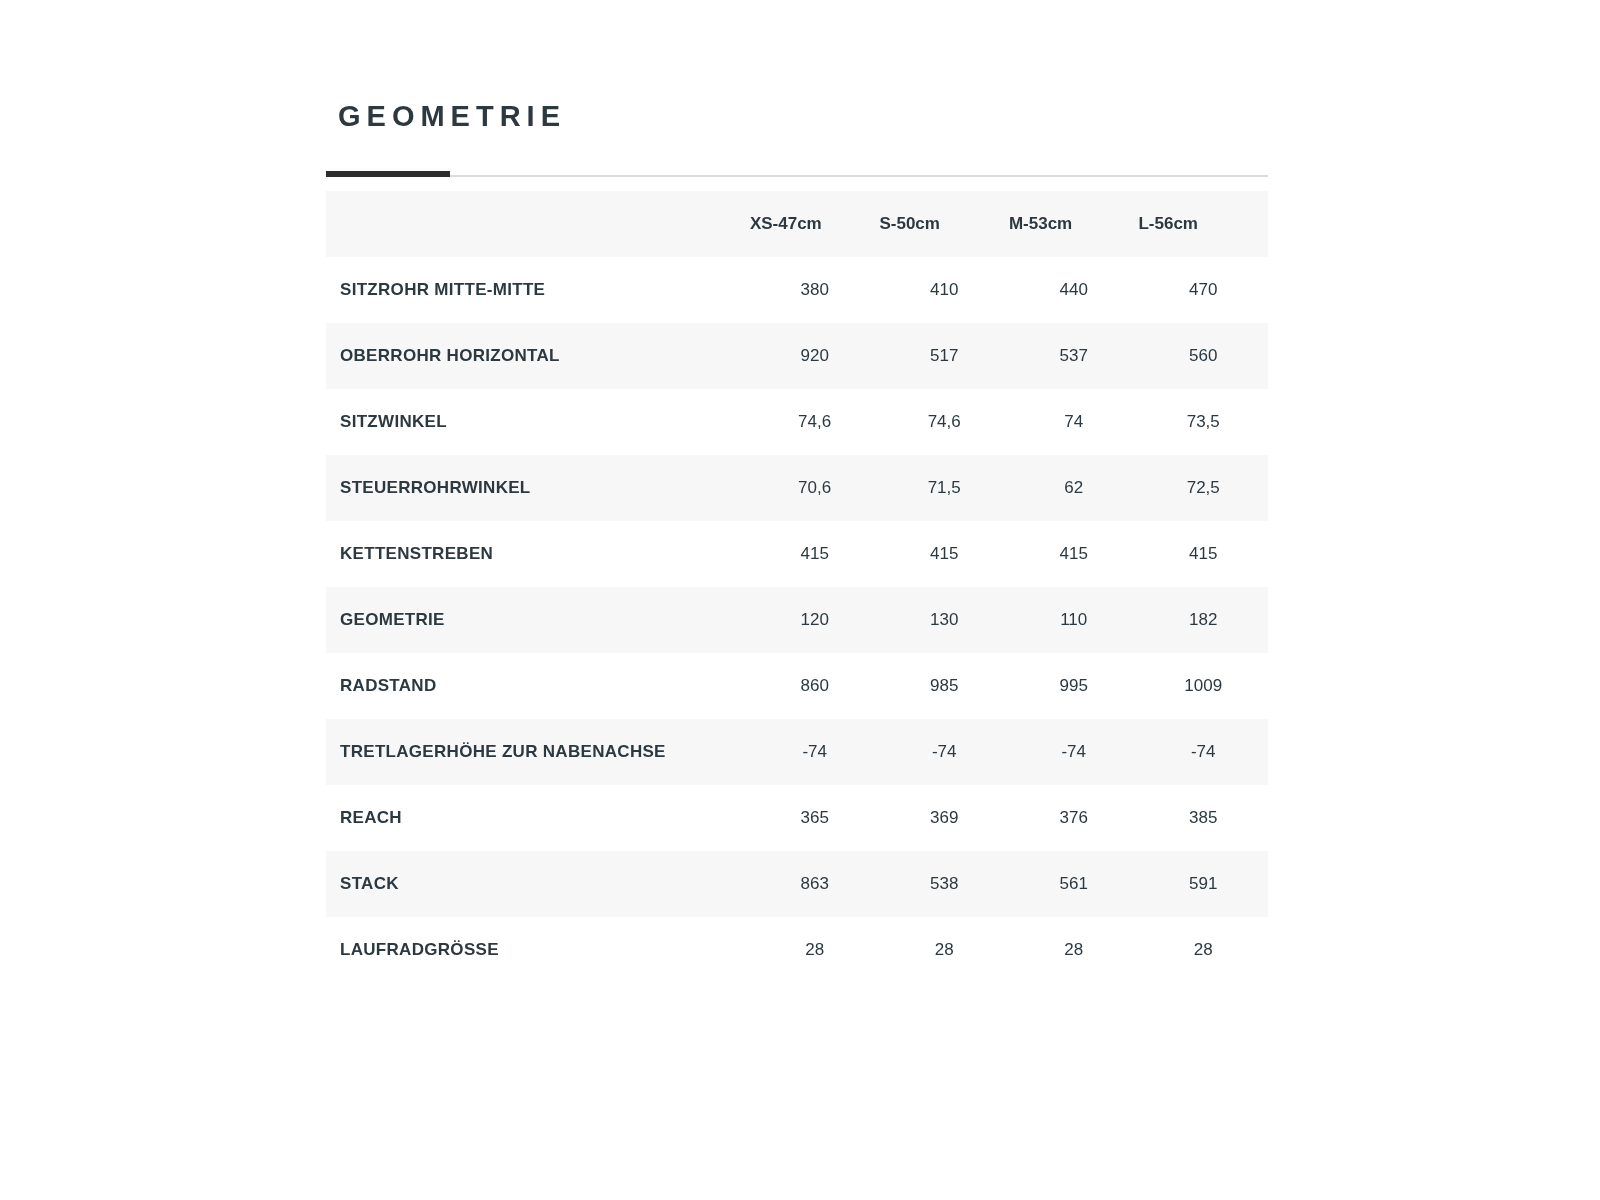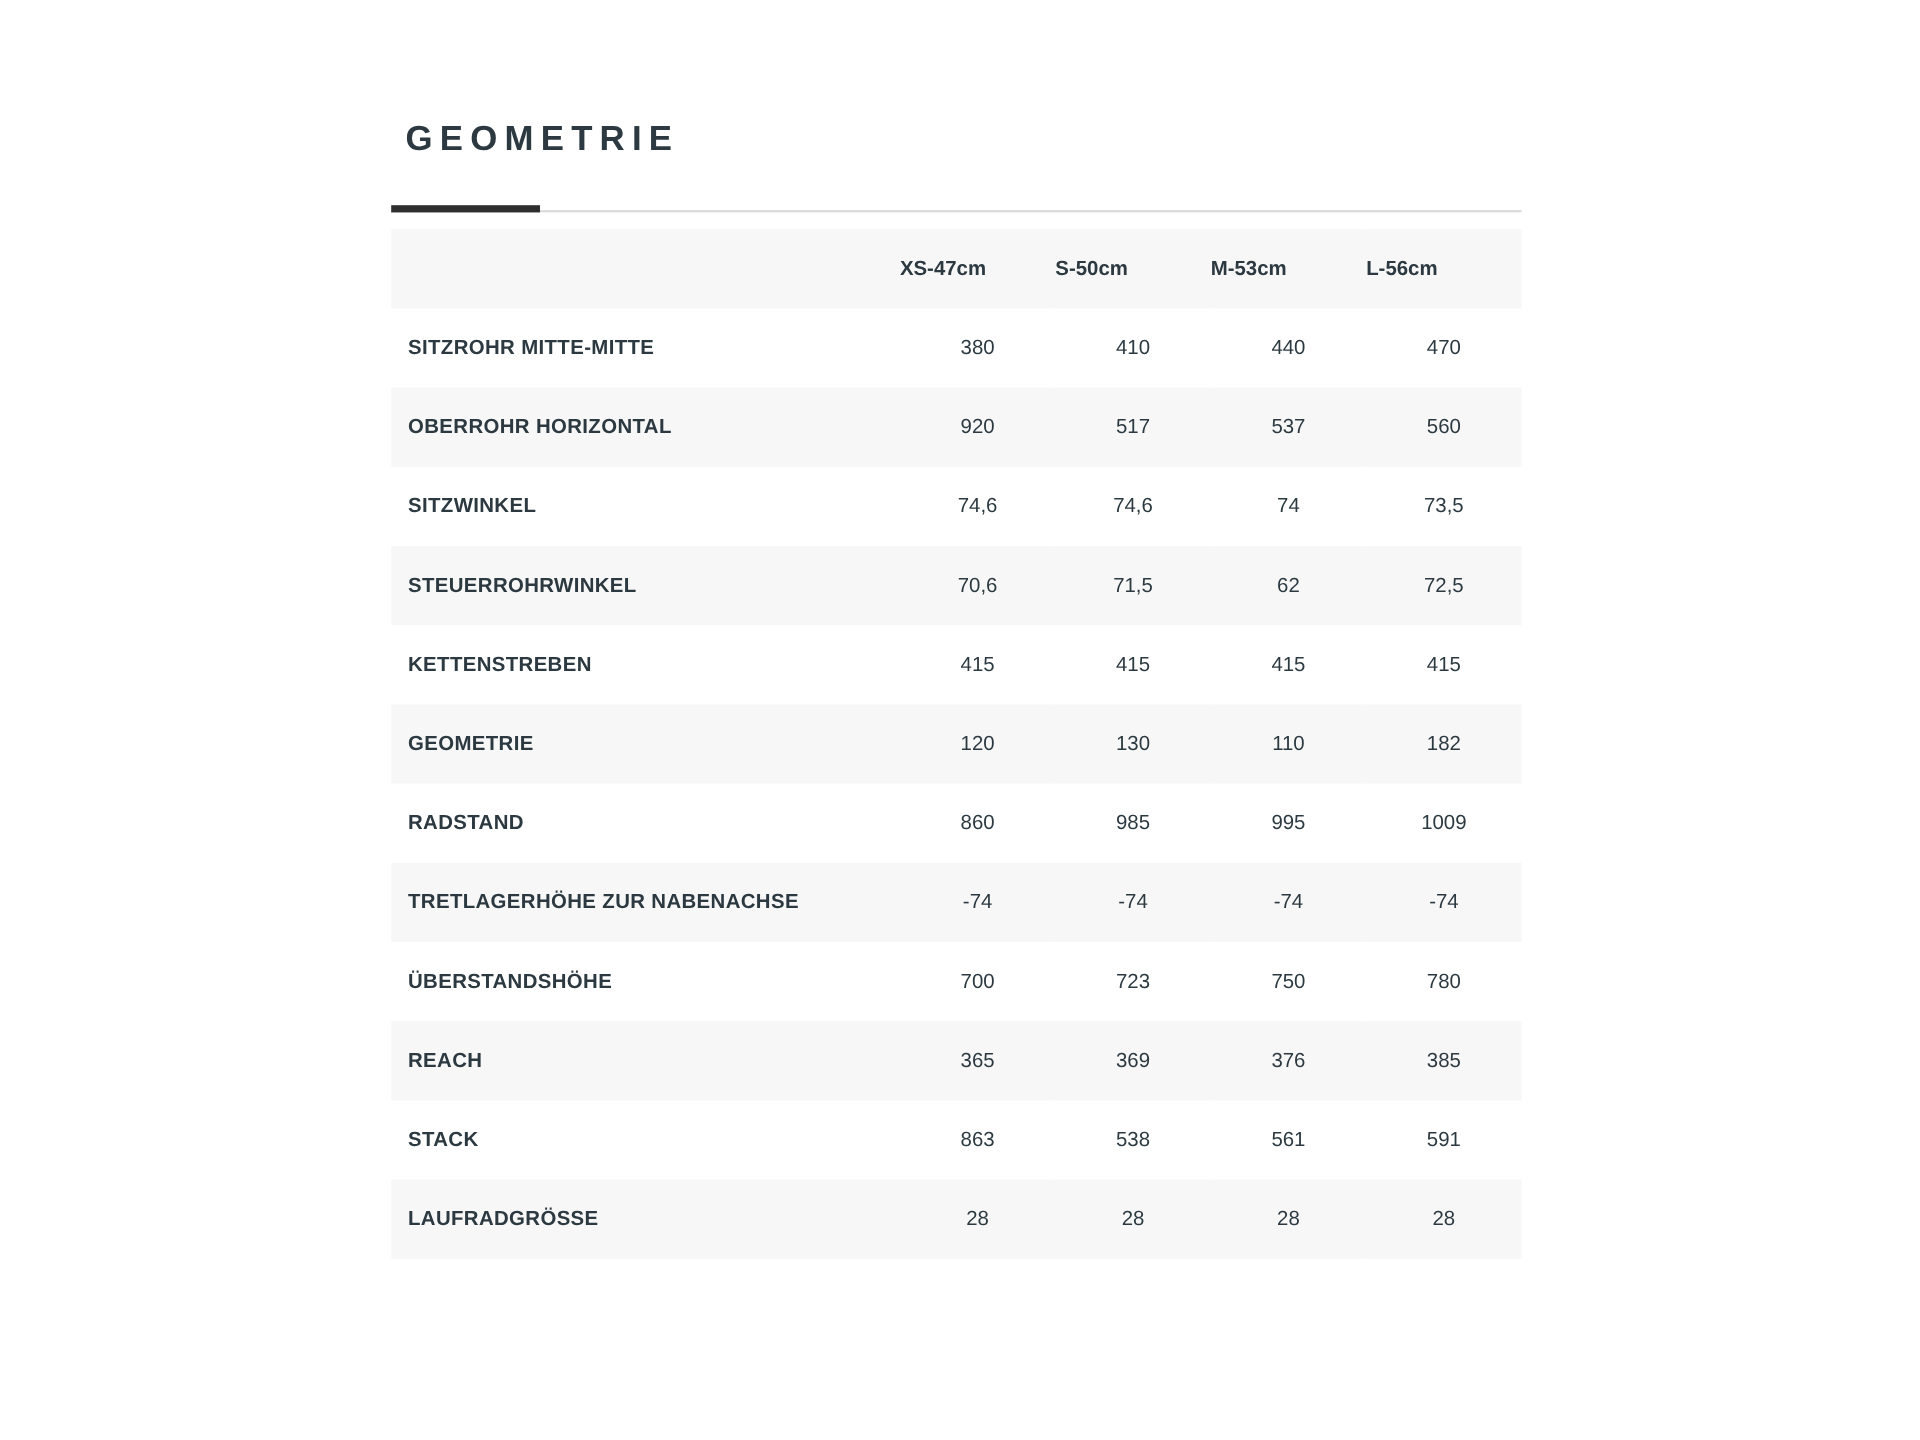--- a/index.html
+++ b/index.html
@@ -161,27 +161,20 @@
           <td class="value-cell">1009</td>
         </tr>
         <tr>
           <td class="row-label">TRETLAGERHÖHE ZUR NABENACHSE</td>
           <td class="value-cell">-74</td>
           <td class="value-cell">-74</td>
           <td class="value-cell">-74</td>
           <td class="value-cell">-74</td>
         </tr>
         <tr>
-          <td class="row-label">ÜBERSTANDSHÖHE</td>
-          <td class="value-cell">700</td>
-          <td class="value-cell">723</td>
-          <td class="value-cell">750</td>
-          <td class="value-cell">780</td>
-        </tr>
-        <tr>
           <td class="row-label">REACH</td>
           <td class="value-cell">365</td>
           <td class="value-cell">369</td>
           <td class="value-cell">376</td>
           <td class="value-cell">385</td>
         </tr>
         <tr>
           <td class="row-label">STACK</td>
           <td class="value-cell">863</td>
           <td class="value-cell">538</td>

